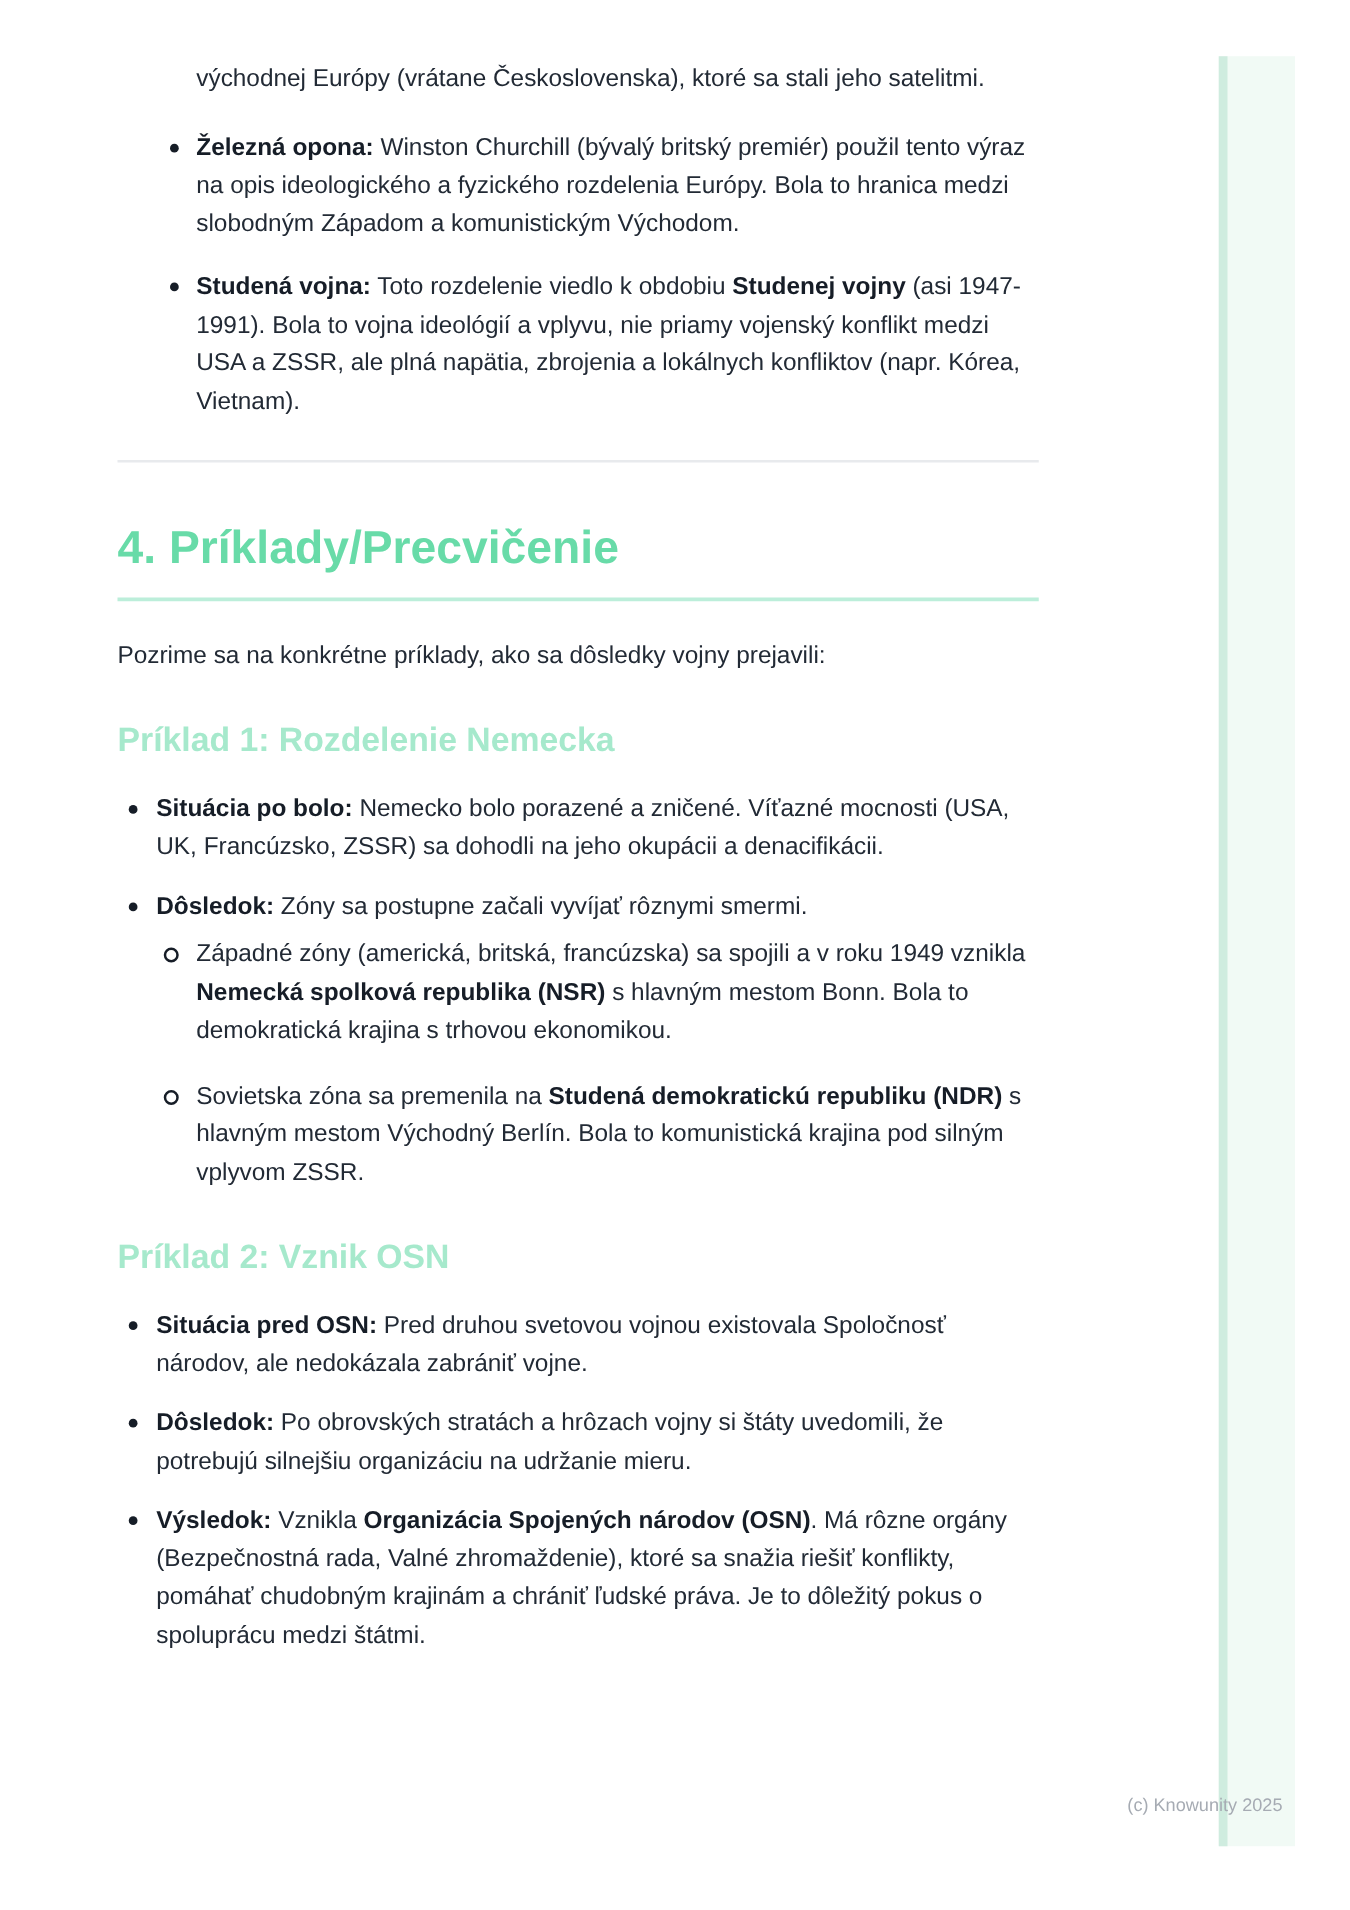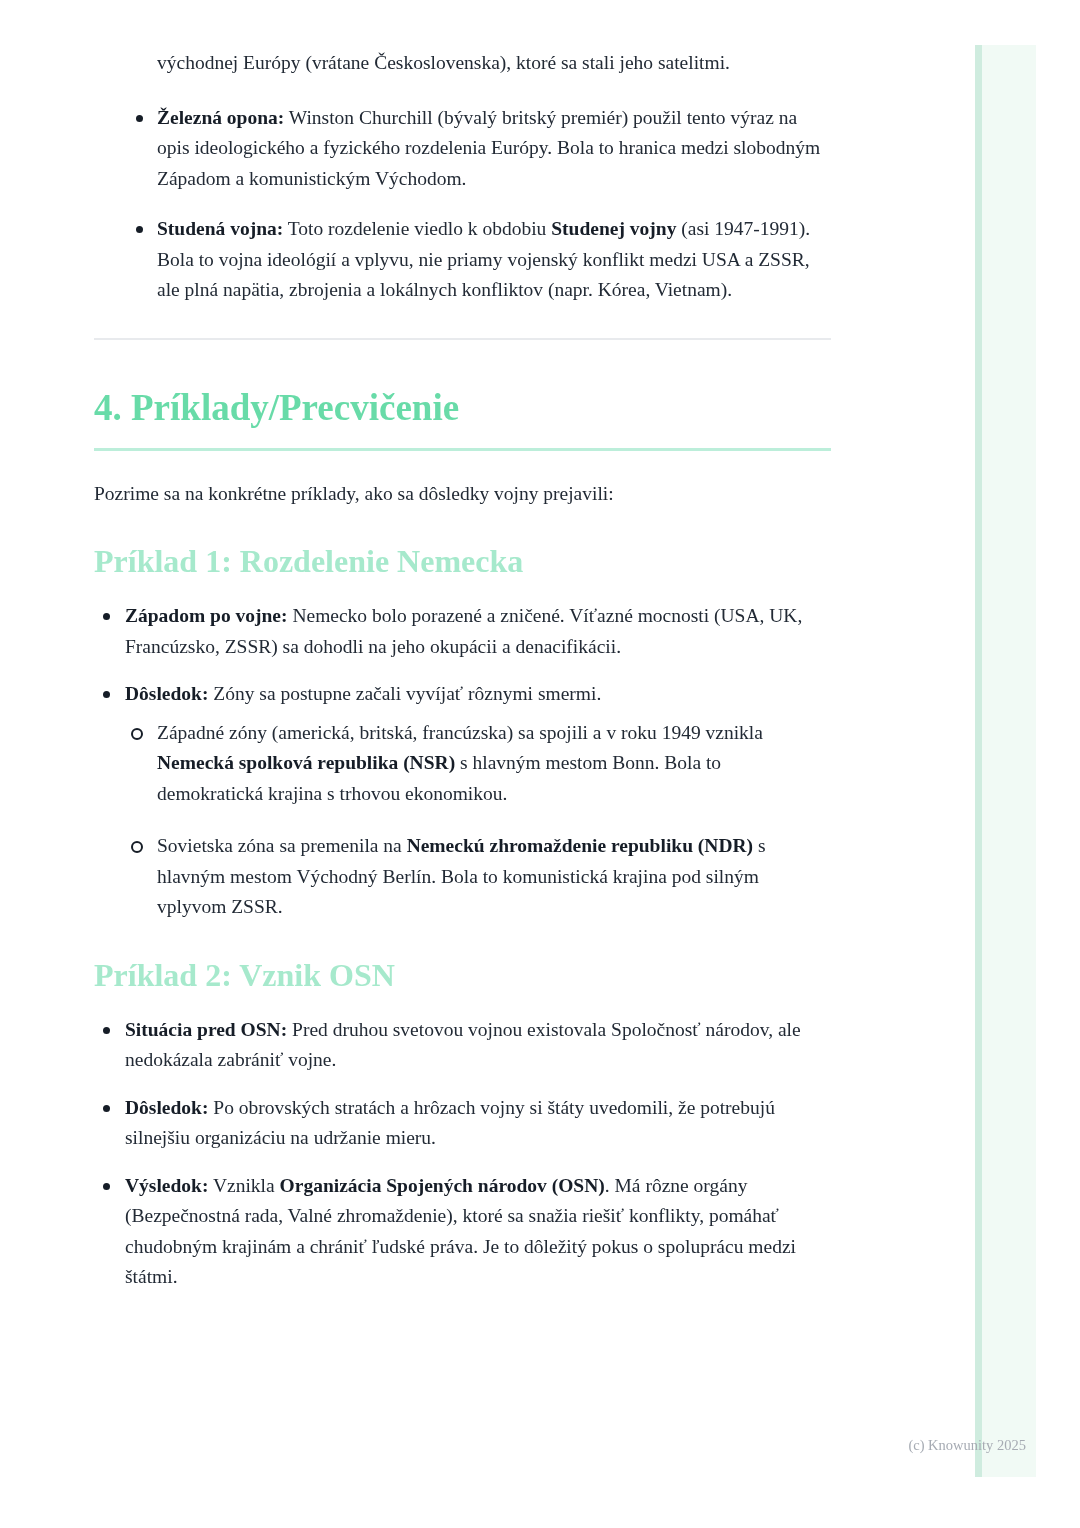--- a/index.html
+++ b/index.html
@@ -12,21 +12,21 @@
     --muted:#a6abb3;
     --band-fill:#f1faf5;
     --band-edge:#cfecdf;
   }
   *{box-sizing:border-box;margin:0;padding:0;}
   html,body{background:#ffffff;}
   .page{
     position:relative;
     width:1080px;height:1528px;
     background:#ffffff;
-    font-family:Liberation Serif, serif;
+    font-family:Liberation Sans, sans-serif;
     color:var(--text);
     overflow:hidden;
   }
   .side-band{
     position:absolute;
     left:975px;top:45px;
     width:61px;height:1432px;
     background:var(--band-fill);
     border-left:7px solid var(--band-edge);
   }
@@ -93,21 +93,21 @@
     color:var(--accent);
     padding-bottom:18px;
     border-bottom:3px solid var(--heading-underline);
   }
   p.section-intro{
     margin-top:28px;
   }
   h3.example-title{
     margin-top:36px;
     margin-bottom:22px;
-    font-size:32px;
+    font-size:27px;
     line-height:32px;
     font-weight:700;
     color:var(--accent-light);
   }
   .footer{
     position:absolute;
     top:1437px;right:54px;
     font-size:14.5px;
     color:var(--muted);
     z-index:2;
@@ -128,24 +128,24 @@
       </ul>
 
     <hr class="divider">
 
     <h2 class="section-title">4. Príklady/Precvičenie</h2>
 
     <p class="section-intro">Pozrime sa na konkrétne príklady, ako sa dôsledky vojny prejavili:</p>
 
     <h3 class="example-title">Príklad 1: Rozdelenie Nemecka</h3>
     <ul class="list lvl1">
-        <li><strong>Západom po vojne:</strong><span> Nemecko bolo porazené a zničené. Víťazné mocnosti (USA, UK, Francúzsko, ZSSR) sa dohodli na jeho okupácii a denacifikácii.</span></li>
+        <li><strong>Situácia po bolo:</strong><span> Nemecko bolo porazené a zničené. Víťazné mocnosti (USA, UK, Francúzsko, ZSSR) sa dohodli na jeho okupácii a denacifikácii.</span></li>
         <li><strong>Dôsledok:</strong><span> Zóny sa postupne začali vyvíjať rôznymi smermi.</span><ul class="lvl2">
             <li><span>Západné zóny (americká, britská, francúzska) sa spojili a v roku 1949 vznikla </span><strong>Nemecká spolková republika (NSR)</strong><span> s hlavným mestom Bonn. Bola to demokratická krajina s trhovou ekonomikou.</span></li>
-            <li><span>Sovietska zóna sa premenila na </span><strong>Nemeckú zhromaždenie republiku (NDR)</strong><span> s hlavným mestom Východný Berlín. Bola to komunistická krajina pod silným vplyvom ZSSR.</span></li>
+            <li><span>Sovietska zóna sa premenila na </span><strong>Studená demokratickú republiku (NDR)</strong><span> s hlavným mestom Východný Berlín. Bola to komunistická krajina pod silným vplyvom ZSSR.</span></li>
           </ul></li>
       </ul>
 
     <h3 class="example-title">Príklad 2: Vznik OSN</h3>
     <ul class="list lvl1">
         <li><strong>Situácia pred OSN:</strong><span> Pred druhou svetovou vojnou existovala Spoločnosť národov, ale nedokázala zabrániť vojne.</span></li>
         <li><strong>Dôsledok:</strong><span> Po obrovských stratách a hrôzach vojny si štáty uvedomili, že potrebujú silnejšiu organizáciu na udržanie mieru.</span></li>
         <li><strong>Výsledok:</strong><span> Vznikla </span><strong>Organizácia Spojených národov (OSN)</strong><span>. Má rôzne orgány (Bezpečnostná rada, Valné zhromaždenie), ktoré sa snažia riešiť konflikty, pomáhať chudobným krajinám a chrániť ľudské práva. Je to dôležitý pokus o spoluprácu medzi štátmi.</span></li>
       </ul>
   </main>

